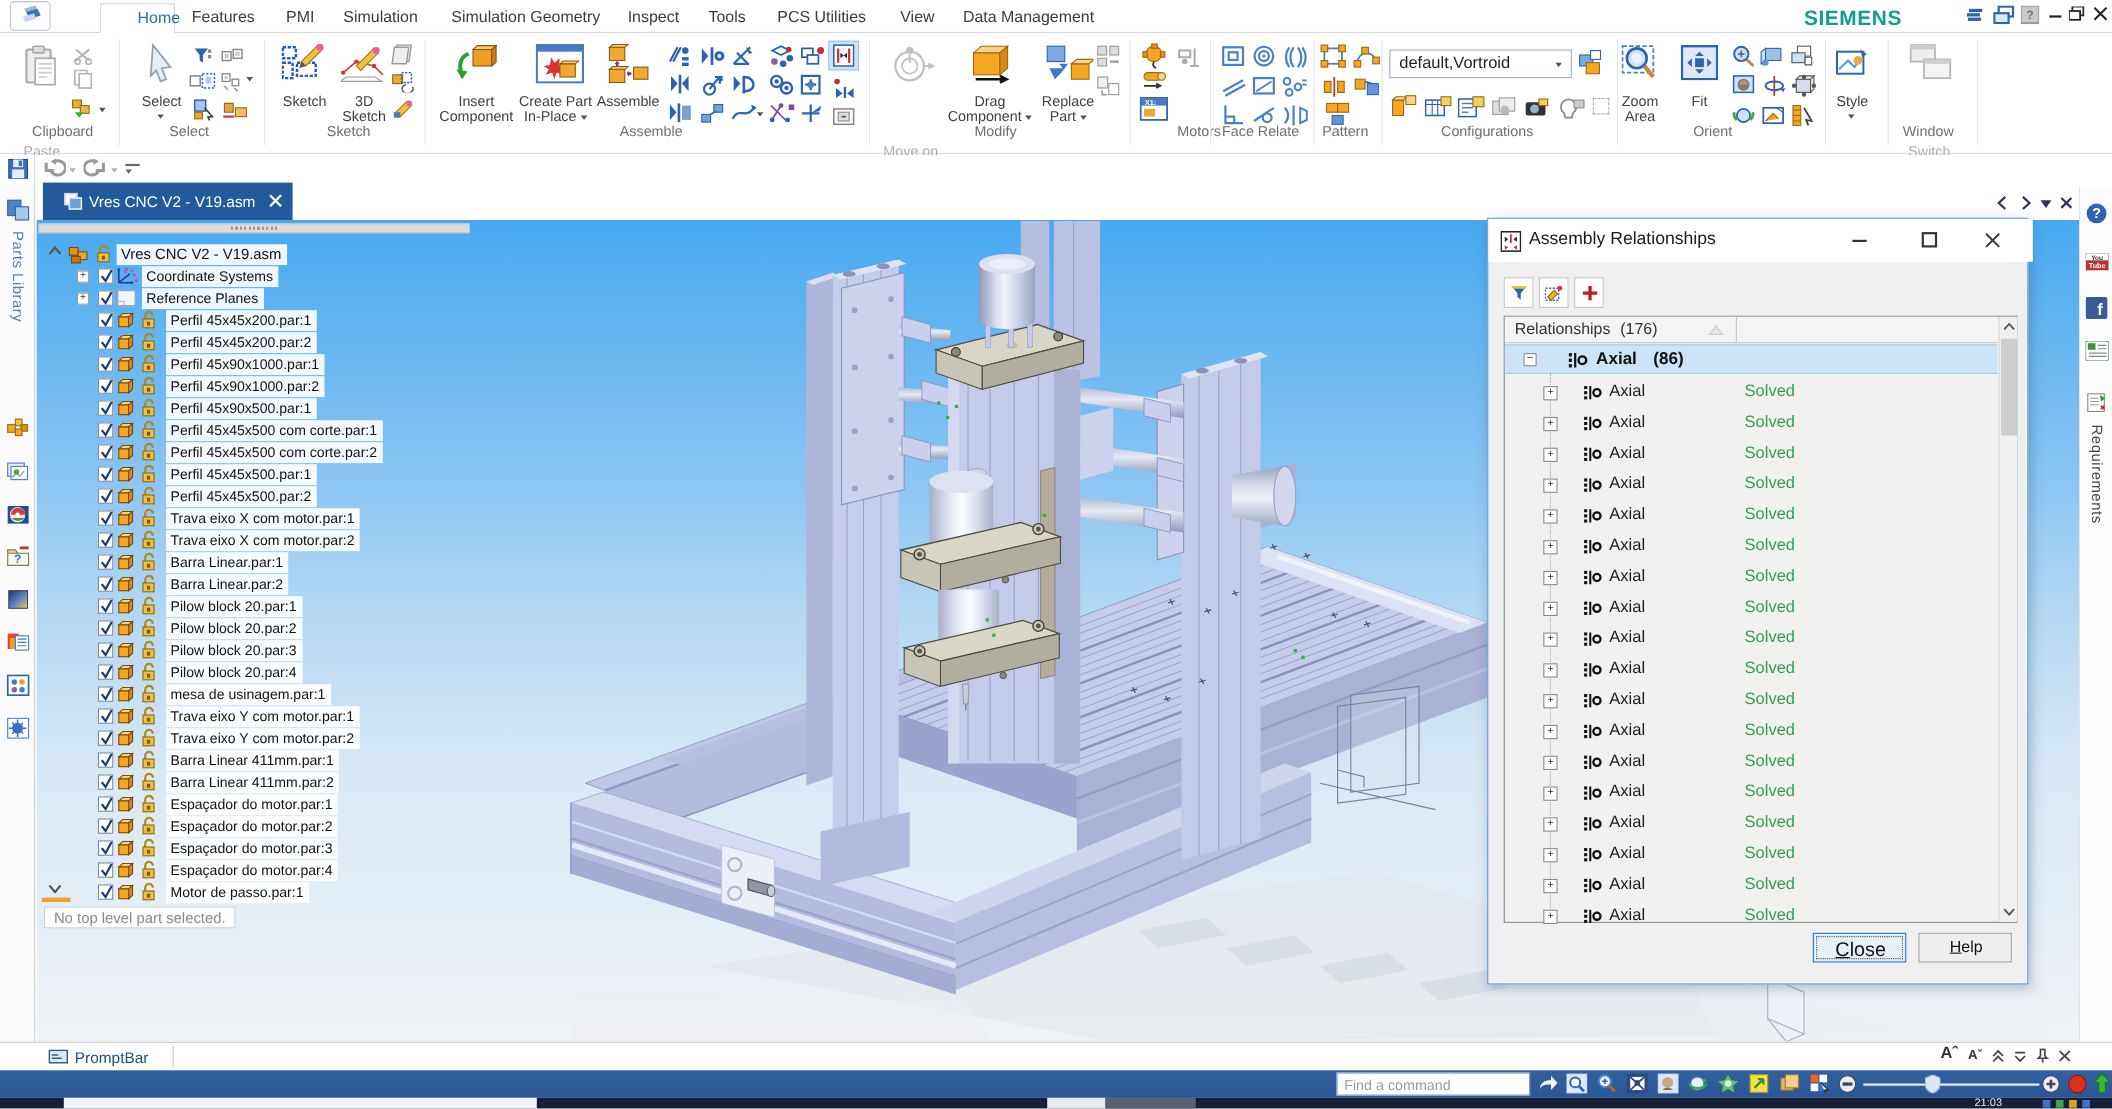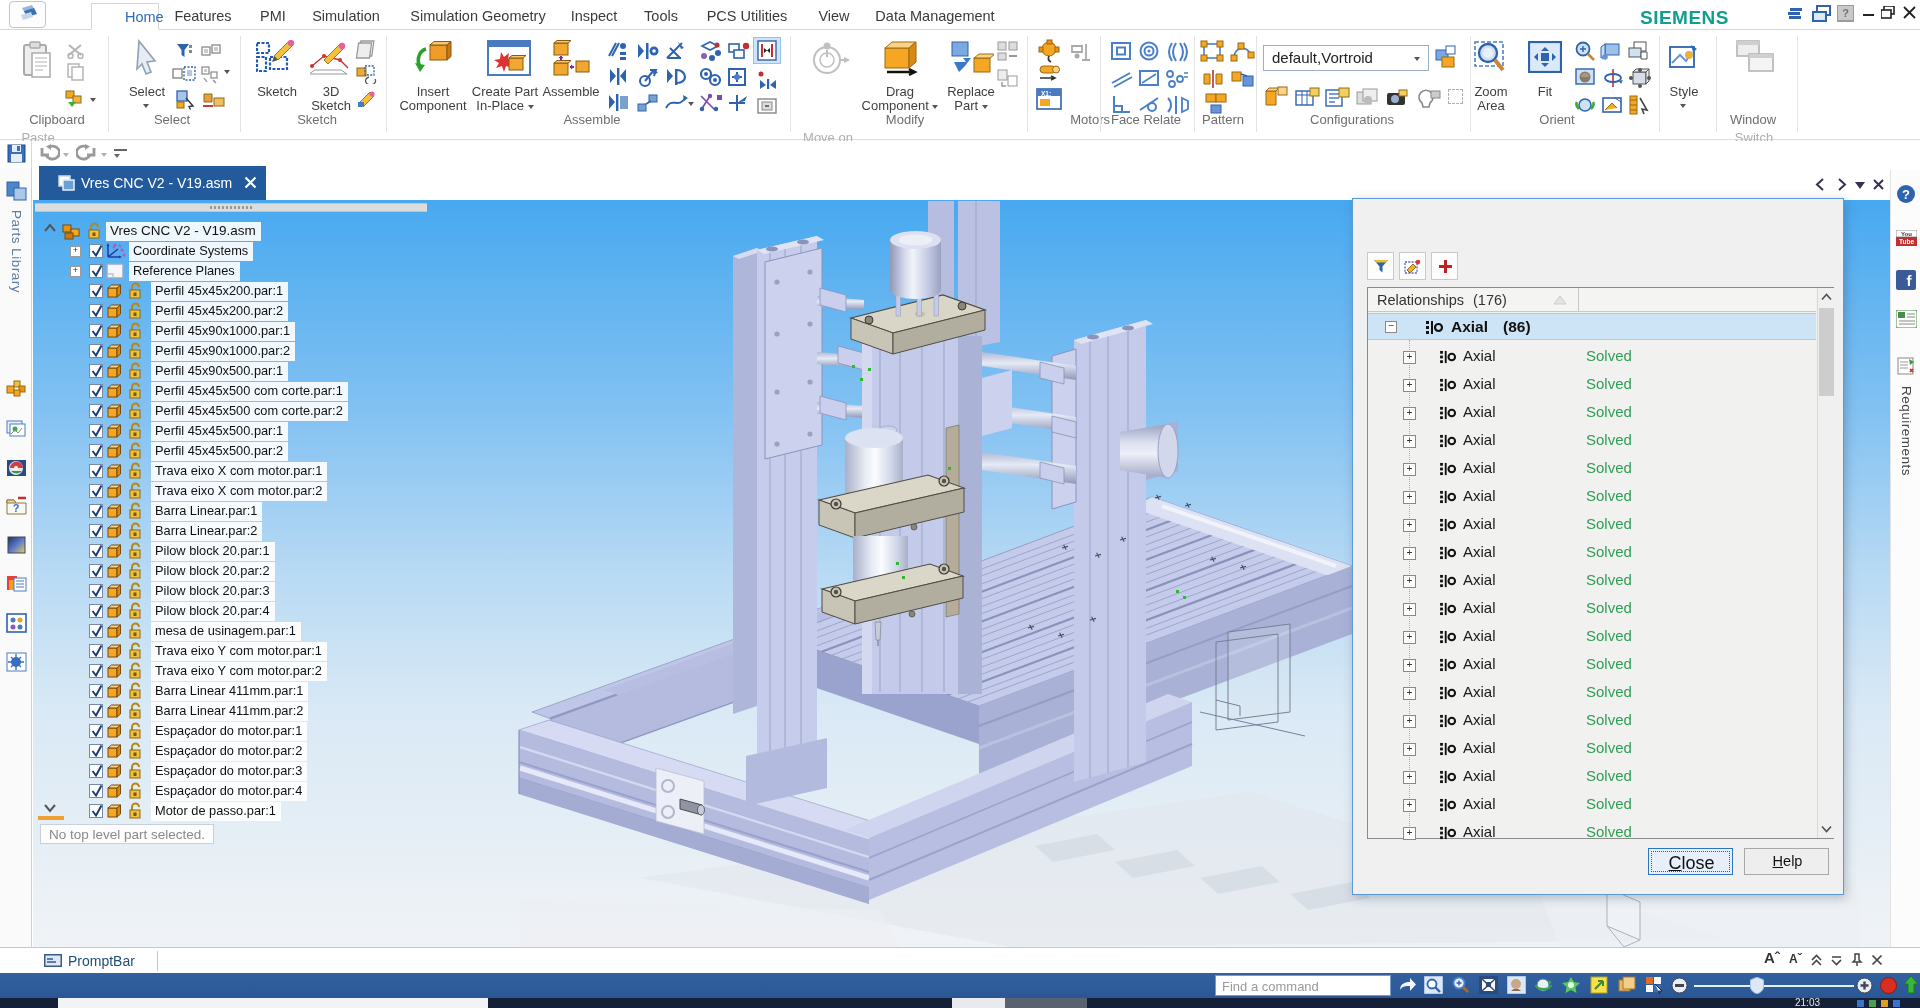--- a/index.html
+++ b/index.html
@@ -1569,20 +1569,34 @@
 <path d="M5 8 v-3 a3.5 3.5 0 0 1 7 0" fill="none" stroke="#b08820" stroke-width="2"></path>
 <rect x="3" y="8" width="10" height="8" fill="#f0c040" stroke="#8a6a10"></rect>
 <rect x="6.5" y="10.5" width="3" height="3.5" fill="#7a5a08"></rect>
         </svg>
         <div class="tlabel" style="left:151px;">Motor de passo.par:1</div>
       </div>
 <div class="ico" style="left:40px; top:824px; height:20px; background:#fdfdfd; border:1px solid #c8d0da; color:#8a8a8a; font-size:13.5px; padding:2px 8px 0 8px;">No top level part selected.</div>
 </div>
     <div id="dlg">
 
+<div class="abs" style="left:0; top:0; width:495px; height:39px; background:#fff;">
+  <svg class="abs" style="left:11px; top:11px;" width="19" height="19" viewBox="0 0 19 19">
+    <rect x="0.7" y="0.7" width="17.6" height="17.6" fill="#fff" stroke="#222" stroke-width="1.4"></rect>
+    <path d="M4 5 l3 2.5 l-3 2.5 Z M15 5 l-3 2.5 l3 2.5 Z" fill="#222"></path>
+    <path d="M4 13 l3 2 l-3 2 Z M15 13 l-3 2 l3 2 Z" fill="#c03030"></path>
+    <path d="M9.5 3 v8" stroke="#c03030" stroke-width="1.6"></path>
+  </svg>
+  <div class="abs" style="left:37px; top:10px; font-size:16px; color:#1a1a1a;">Assembly Relationships</div>
+  <div class="abs" style="left:331px; top:19px; width:13px; height:2px; background:#333;"></div>
+  <div class="abs" style="left:394px; top:12px; width:14px; height:14px; border:2px solid #333;"></div>
+  <svg class="abs" style="left:451px; top:12px;" width="15" height="15" viewBox="0 0 15 15">
+          <path d="M1.5 1.5 L13.5 13.5 M13.5 1.5 L1.5 13.5" stroke="#333" stroke-width="1.7"></path>
+        </svg>
+</div>
 
 <div class="abs" style="left:14px; top:53px; width:27px; height:28px; background:#fdfdfd; border:1px solid #c8c8c8;">
   <svg class="abs" style="left:5px; top:6px;" width="16" height="15" viewBox="0 0 16 15">
           <path d="M1 1 h14 l-5.5 6.5 v6 l-3 -2.5 v-3.5 Z" fill="#2e63b0"></path>
           <path d="M1 1 h14 l-2 2.5 h-10 Z" fill="#e8c030"></path>
         </svg>
 </div>
 <div class="abs" style="left:46px; top:53px; width:27px; height:28px; background:#fdfdfd; border:1px solid #c8c8c8;">
   <svg class="abs" style="left:4px; top:5px;" width="18" height="18" viewBox="0 0 18 18">
     <rect x="1" y="4" width="12" height="11" fill="#fff" stroke="#4a6ac0" stroke-width="1.3" stroke-dasharray="2 1.3"></rect>

